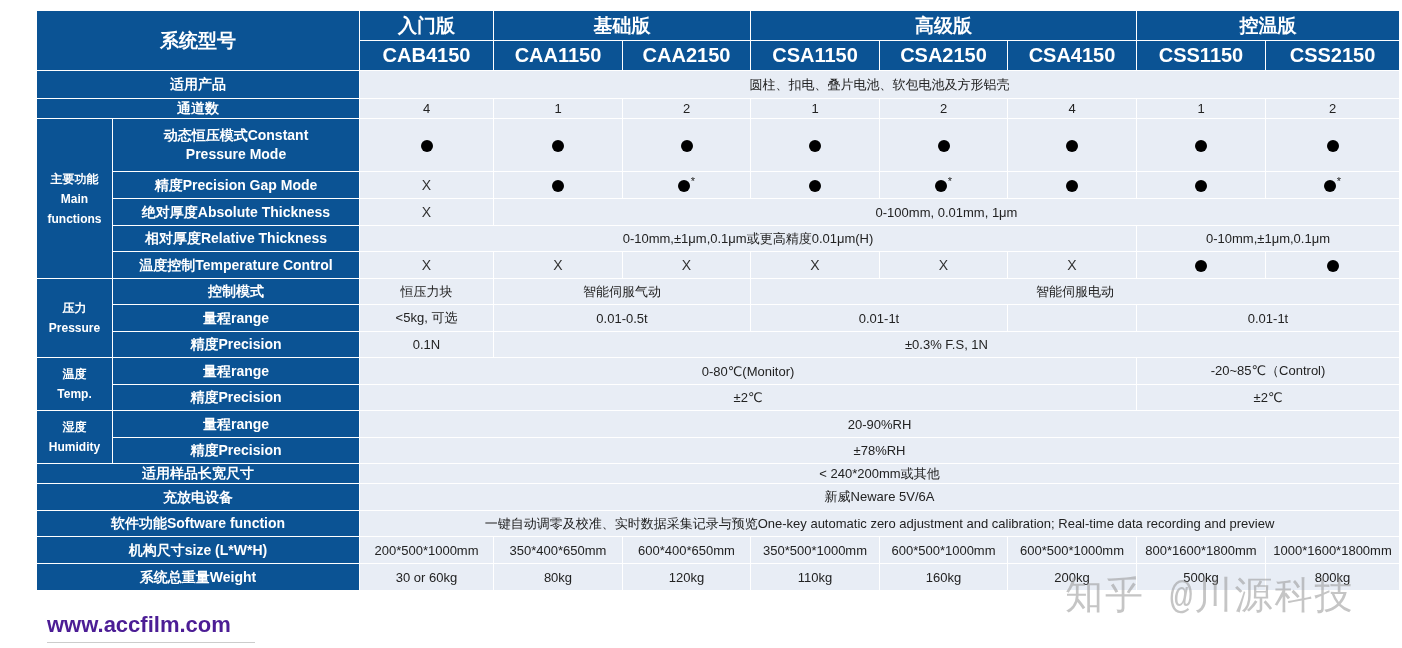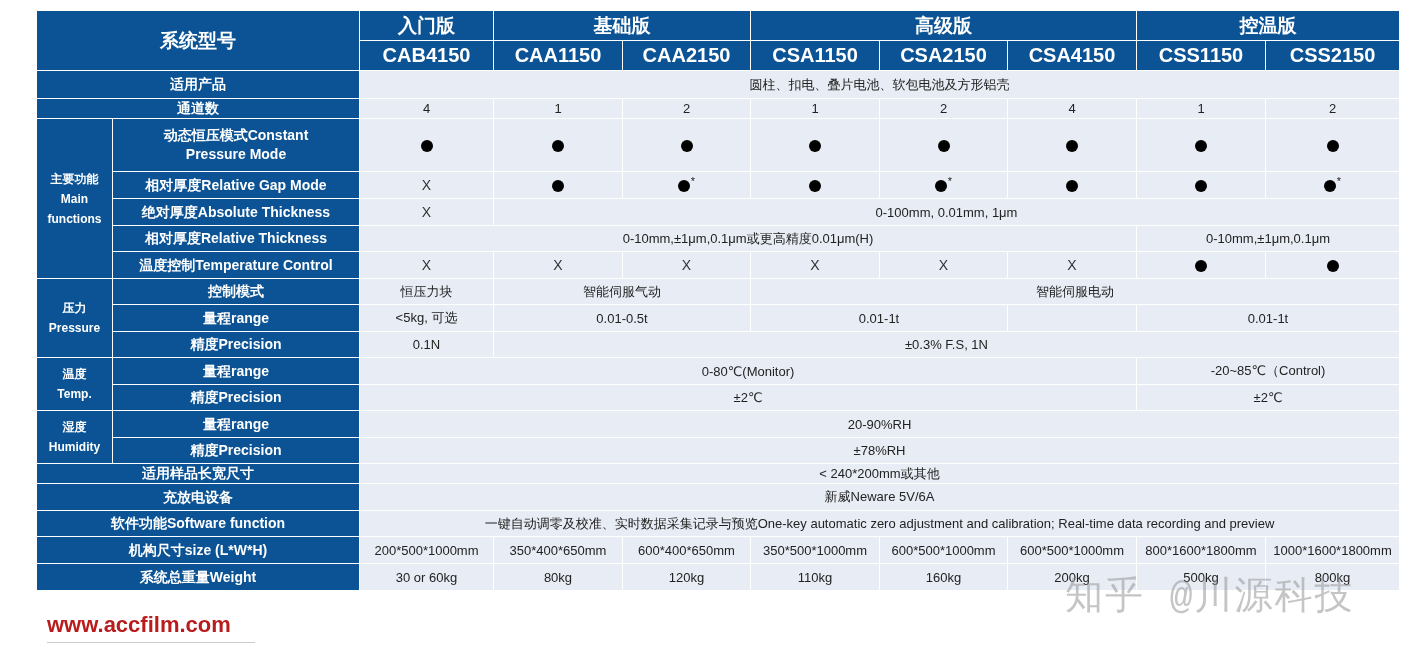--- a/index.html
+++ b/index.html
@@ -9,21 +9,21 @@
   td.h { background:#0b5394; color:#ffffff; font-weight:bold; font-family:"Liberation Sans","DejaVu Sans",sans-serif; }
   td.hgroup { font-size:19px; }
   td.hmodel { font-size:20px; }
   td.hlabel { font-size:14px; line-height:19px; }
   td.hcat { font-size:12px; line-height:20px; white-space:normal; }
   td.d { background:#e8edf5; color:#222222; font-size:13px; font-family:"Liberation Sans","DejaVu Sans",sans-serif; }
   .dot { display:inline-block; width:12px; height:12px; border-radius:50%; background:#000; vertical-align:middle; }
   .star { font-size:11px; vertical-align:top; position:relative; top:-3px; margin-left:1px; }
   .x { font-size:14px; color:#333; }
   .wm { position:absolute; left:1065px; top:570px; font-size:38px; color:rgba(150,150,150,0.55); font-family:Liberation Mono, monospace; letter-spacing:2px; pointer-events:none; }
-  .site { position:absolute; left:47px; top:612px; font-size:22px; font-weight:bold; color:#b91c1c; font-family:"Liberation Sans","DejaVu Sans",sans-serif; }
+  .site { position:absolute; left:47px; top:612px; font-size:22px; font-weight:bold; color:#4c1d95; font-family:"Liberation Sans","DejaVu Sans",sans-serif; }
   .site-line { position:absolute; left:47px; top:642px; width:208px; height:1px; background:#cccccc; }
 </style>
 </head>
 <body>
 
 <table class="spec">
   <colgroup>
     <col style="width:76px">
       <col style="width:247px">
     <col style="width:134px">
@@ -87,21 +87,21 @@
     <td class="d"><span class="dot"></span></td>
     <td class="d"><span class="dot"></span></td>
     <td class="d"><span class="dot"></span></td>
     <td class="d"><span class="dot"></span></td>
     <td class="d"><span class="dot"></span></td>
     <td class="d"><span class="dot"></span></td>
     <td class="d"><span class="dot"></span></td>
   </tr>
 
   <tr style="height:27px">
-    <td class="h hlabel">相对厚度Relative Gap Mode</td>
+    <td class="h hlabel">精度Precision Gap Mode</td>
     <td class="d"><span class="x">X</span></td>
     <td class="d"><span class="dot"></span></td>
     <td class="d"><span class="dot"></span><span class="star">*</span></td>
     <td class="d"><span class="dot"></span></td>
     <td class="d"><span class="dot"></span><span class="star">*</span></td>
     <td class="d"><span class="dot"></span></td>
     <td class="d"><span class="dot"></span></td>
     <td class="d"><span class="dot"></span><span class="star">*</span></td>
   </tr>
 

